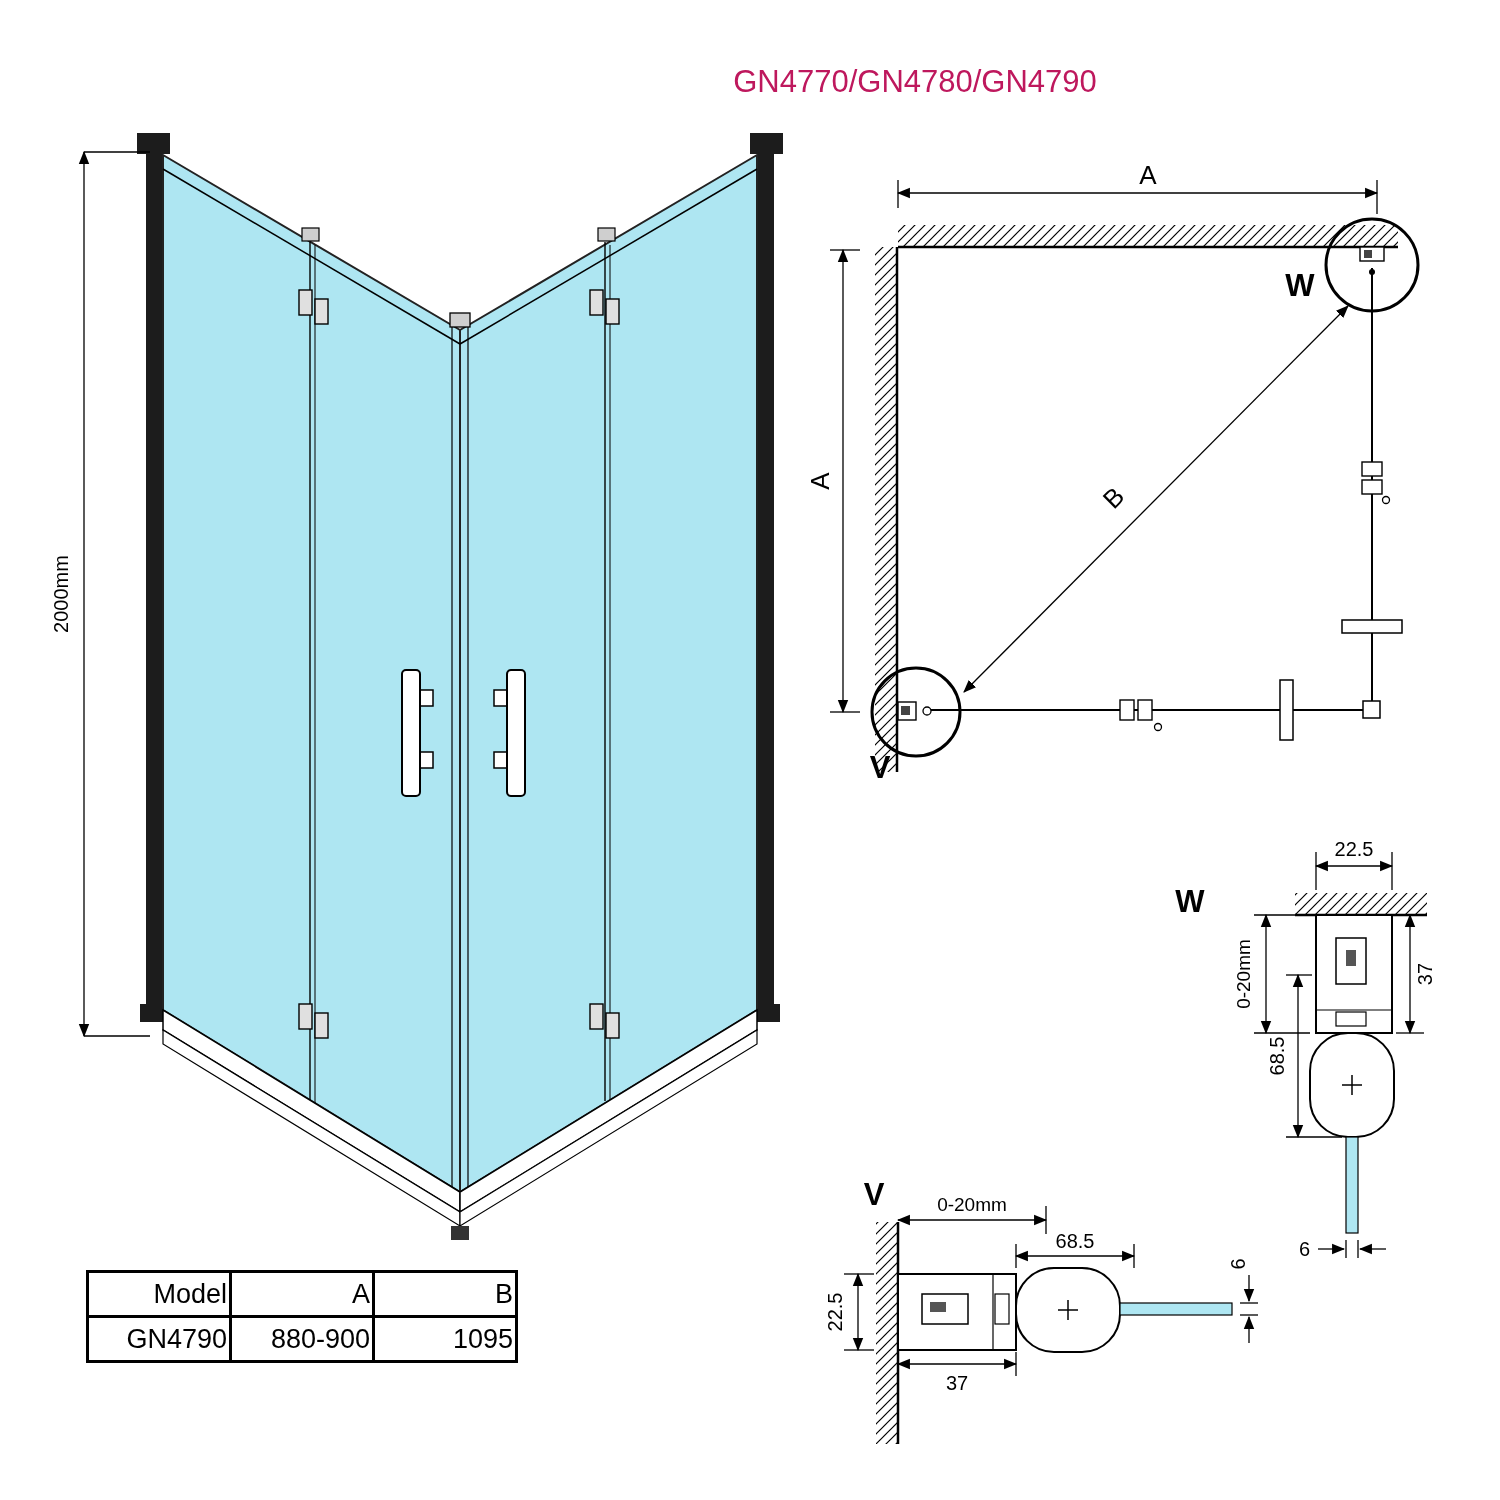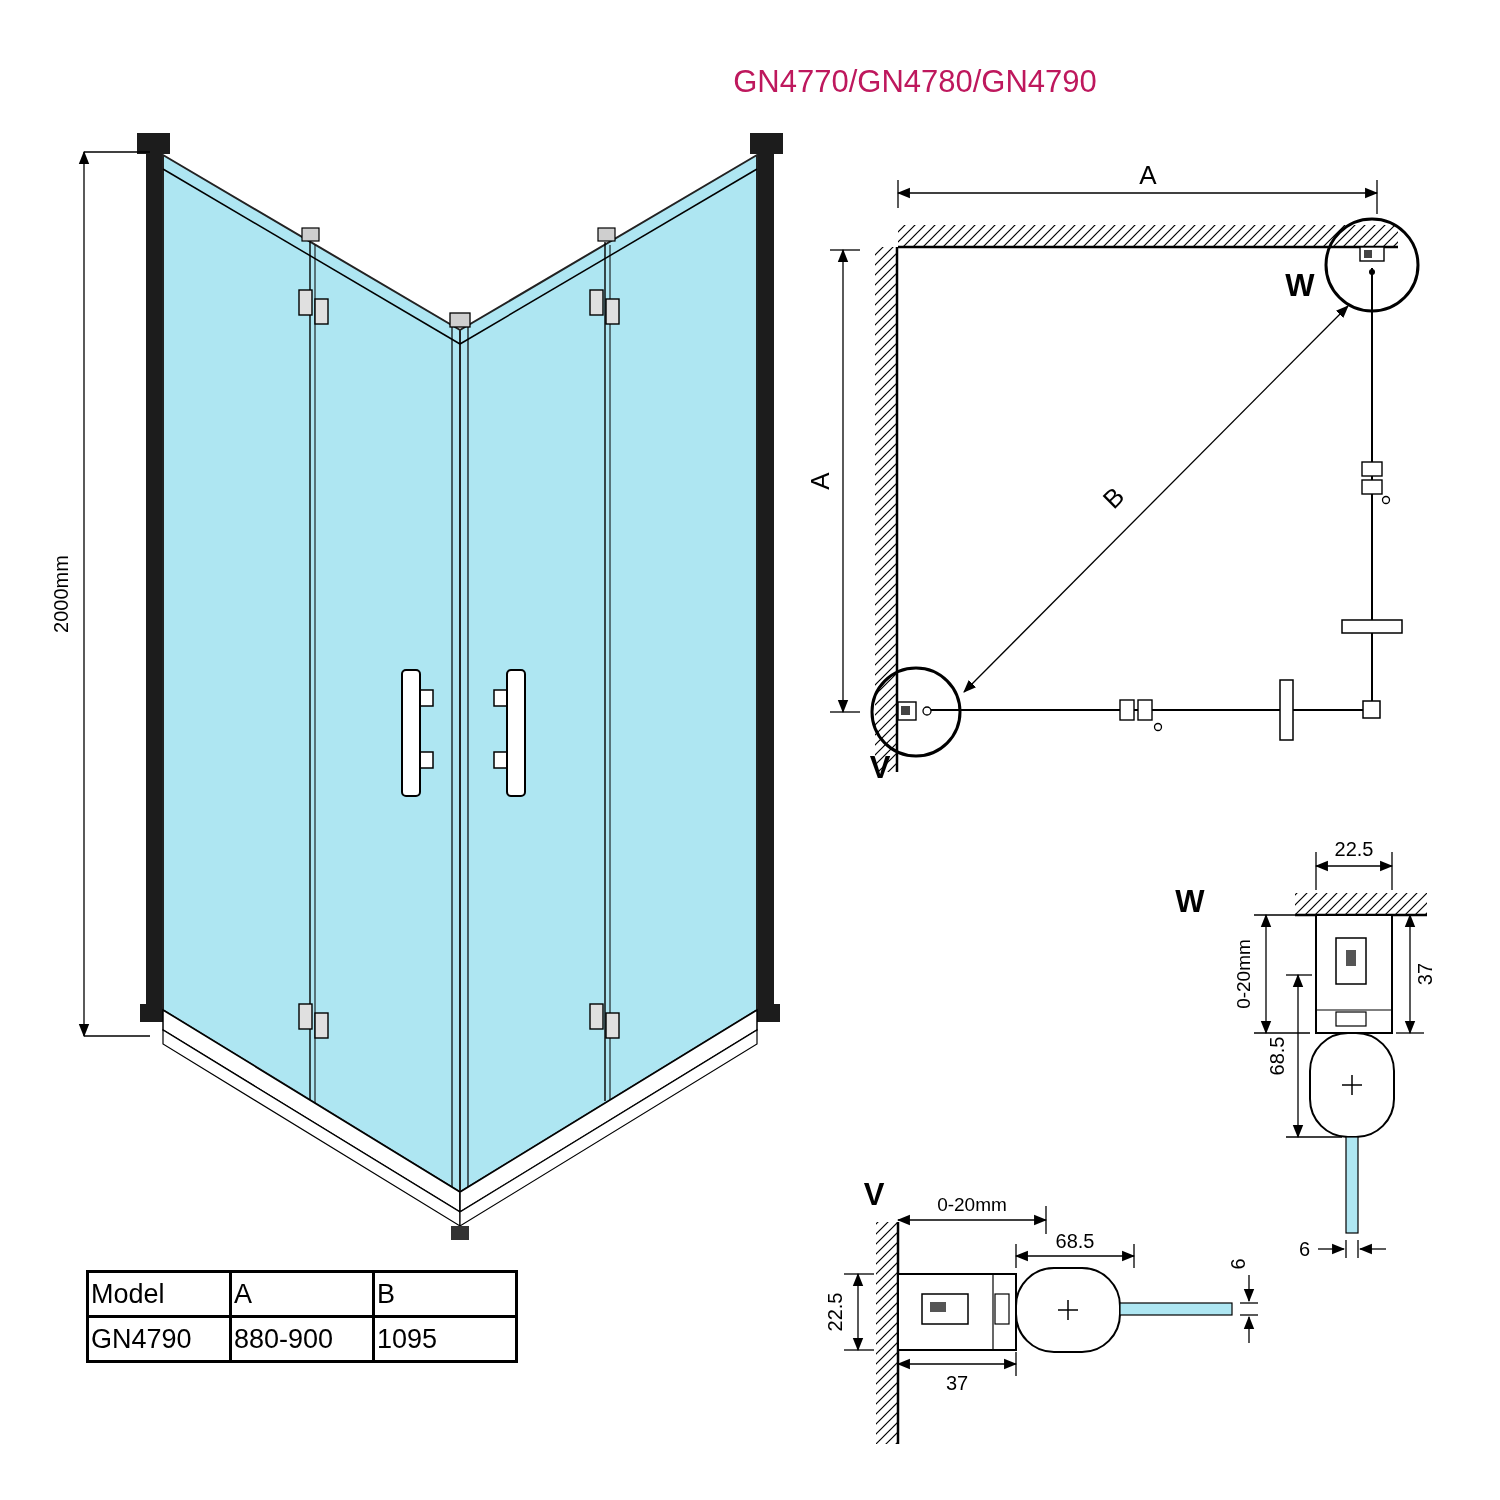--- a/index.html
+++ b/index.html
@@ -7,21 +7,21 @@
   #stage{position:absolute;left:0;top:0;width:1500px;height:1500px;}
   .title{position:absolute;left:730px;top:64px;width:370px;text-align:center;
          font-size:31px;color:#be185d;}
   svg text{font-family:"Liberation Sans",sans-serif;fill:#000;}
   .dimtext{font-size:20px;}
   .dimtext-s{font-size:19px;}
   .biglabel{font-size:31px;font-weight:bold;}
   .dim{stroke:#000;stroke-width:1.3;fill:none;}
   .ln{stroke:#000;fill:none;}
   .spec-table{position:absolute;left:86px;top:1270px;border-collapse:collapse;background:#fff;}
-  .spec-table td{border:3px solid #000;width:136px;height:42px;text-align:left;
+  .spec-table td{border:3px solid #000;width:136px;height:42px;text-align:right;
                  font-size:27px;color:#000;padding:0 2px;}
 </style>
 </head>
 <body>
 
 <div class="title">GN4770/GN4780/GN4790</div>
 
 <svg id="stage" viewBox="0 0 1500 1500">
   <defs>
     <pattern id="hatch" width="10" height="10" patternUnits="userSpaceOnUse">

